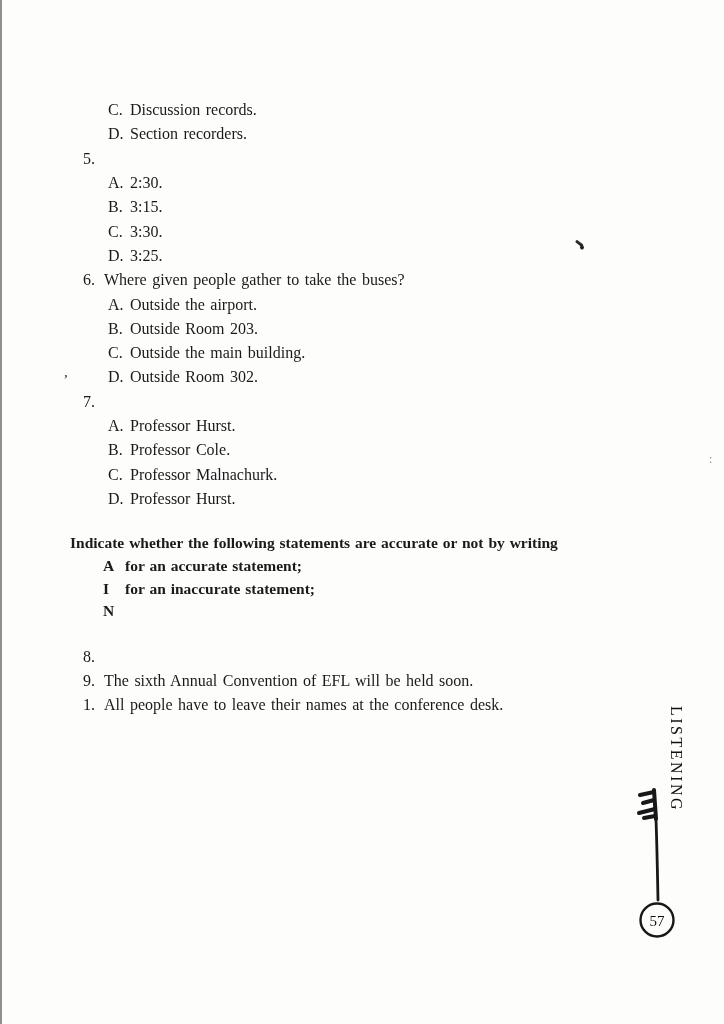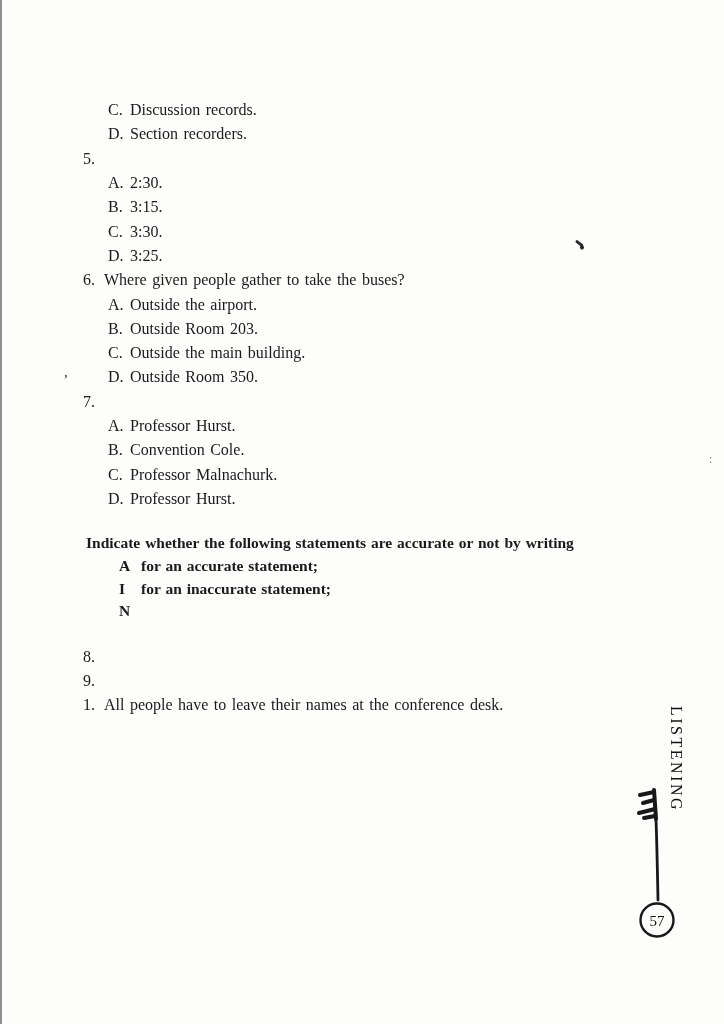--- a/index.html
+++ b/index.html
@@ -48,21 +48,20 @@
     width: 22px;
   }
   
   .instr {
     position: absolute;
     left: 70px; top: 531px;
     font-weight: bold;
     font-size: 15.5px;
     word-spacing: 1px;
     white-space: nowrap;
-    margin-left: 16px;
   }
   .instr .heading { height: 24px; display: flex; align-items: center; }
   .instr .krow { height: 22.4px; display: flex; align-items: center; }
   .instr .klet {
     display: inline-block;
     flex: none;
     width: 14px;
     margin-left: 33px;
     margin-right: 8px;
   }
@@ -165,33 +164,33 @@
     <div class="row opt">
       <span class="letter">B.</span>
       <span>Outside Room 203.</span>
     </div>
     <div class="row opt">
       <span class="letter">C.</span>
       <span>Outside the main building.</span>
     </div>
     <div class="row opt">
       <span class="letter">D.</span>
-      <span>Outside Room 350.</span>
+      <span>Outside Room 302.</span>
     </div>
 
     <div class="row q">
       <span class="num">7.</span>
     </div>
     <div class="row opt">
       <span class="letter">A.</span>
       <span>Professor Hurst.</span>
     </div>
     <div class="row opt">
       <span class="letter">B.</span>
-      <span>Convention Cole.</span>
+      <span>Professor Cole.</span>
     </div>
     <div class="row opt">
       <span class="letter">C.</span>
       <span>Professor Malnachurk.</span>
     </div>
     <div class="row opt">
       <span class="letter">D.</span>
       <span>Professor Hurst.</span>
     </div>
   </div>
@@ -210,20 +209,21 @@
       <span class="klet">N</span>
     </div>
   </div>
 
   <div class="stmts">
     <div class="row q">
       <span class="num">8.</span>
     </div>
     <div class="row q">
       <span class="num">9.</span>
+      <span>The sixth Annual Convention of EFL will be held soon.</span>
     </div>
     <div class="row q">
       <span class="num">1.</span>
       <span>All people have to leave their names at the conference desk.</span>
     </div>
   </div>
 
   <div class="vlabel">LISTENING</div>
 
   <svg class="key-ornament" width="52" height="166" viewBox="0 0 52 166">

